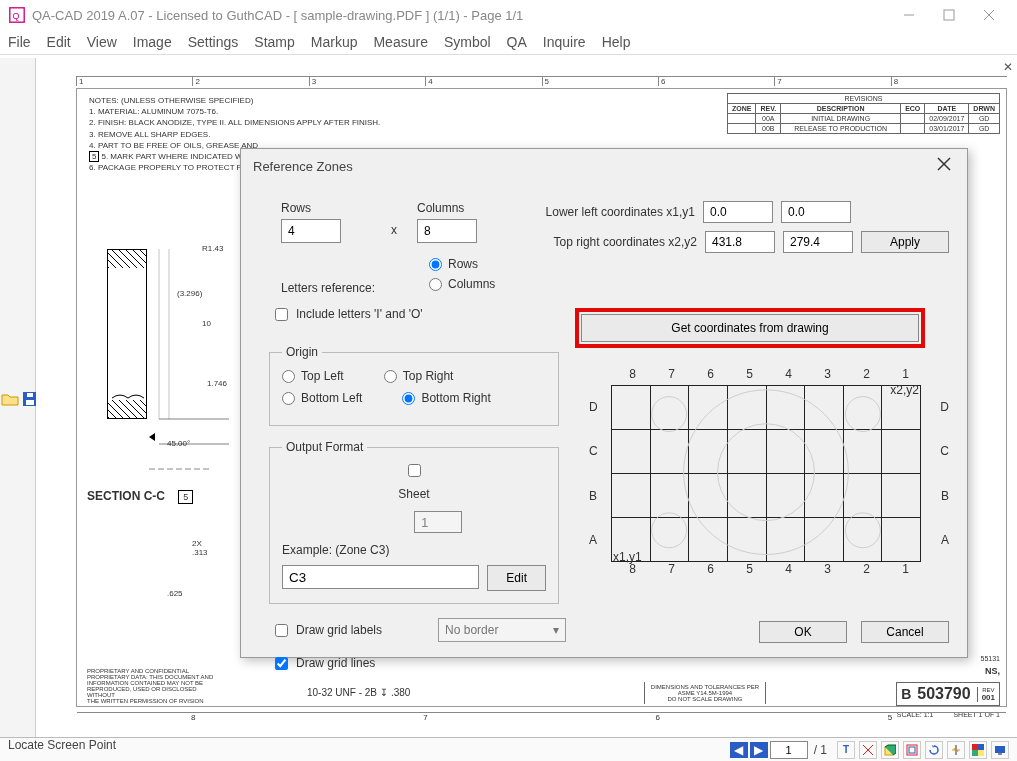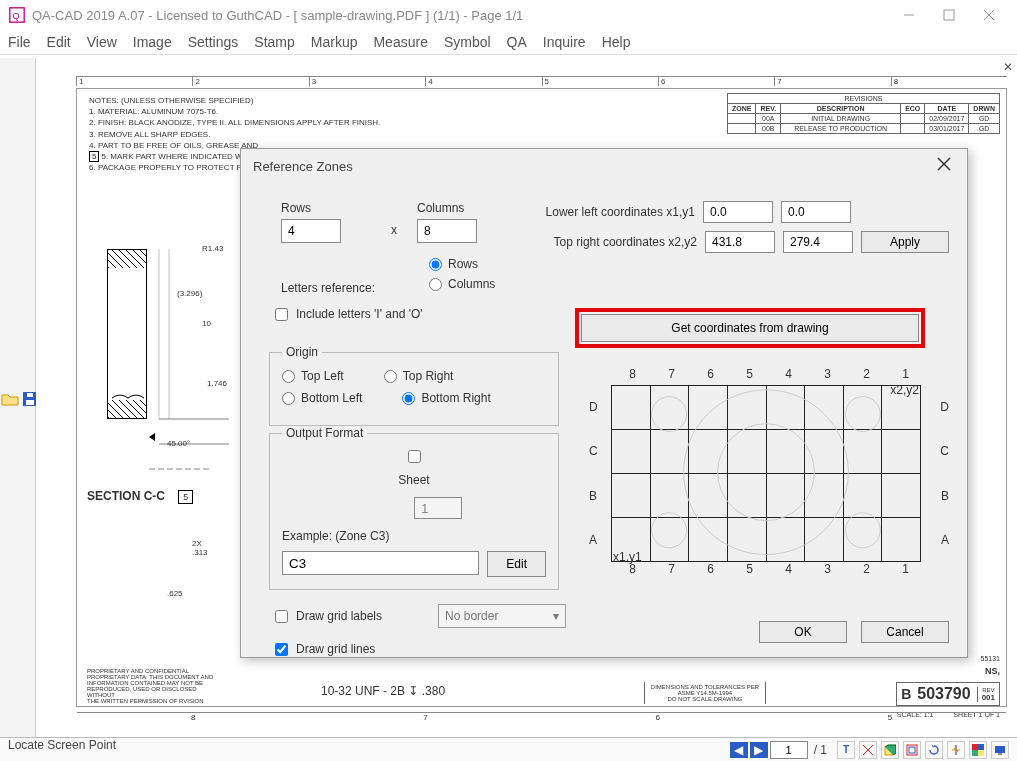--- a/index.html
+++ b/index.html
@@ -77,21 +77,21 @@
   .letters .row { display: flex; align-items: center; gap: 8px; margin-top: 12px; margin-left: -6px; }
 
   .highlight-btn-wrap { position: absolute; left: 334px; top: 125px; width: 350px; height: 40px; border: 4px solid #e30808; display: flex; align-items: center; justify-content: center; padding: 2px; }
   .highlight-btn { width: 100%; height: 28px; border: 1px solid #888; background: #eaeaea; font-size: 12px; }
 
   .fieldset { border: 1px solid #bbb; padding: 10px 12px 12px; margin-top: 22px; margin-left: 10px; width: 290px; font-size: 12px; }
   .fieldset legend { padding: 0 4px; color: #333; }
   .fieldset .fr { display: flex; gap: 40px; margin-bottom: 8px; }
   .fieldset label { display: flex; align-items: center; gap: 6px; }
 
-  .of-fieldset { border: 1px solid #bbb; padding: 10px 12px 12px; margin-left: 10px; width: 290px; font-size: 12px; }
+  .of-fieldset { border: 1px solid #bbb; padding: 10px 12px 12px; margin-top: 14px; margin-left: 10px; width: 290px; font-size: 12px; }
   .of-fieldset legend { padding: 0 4px; }
   .of-row { display: flex; align-items: center; gap: 10px; margin-bottom: 10px; flex-direction: column; }
   .of-row input.num { width: 48px; height: 22px; border: 1px solid #888; background: #f4f4f4; color: #888; padding: 2px 6px; }
   .of-ex { margin-bottom: 8px; }
   .of-inp { display: flex; gap: 8px; }
   .of-inp input { flex: 1; height: 24px; border: 1px solid #888; padding: 2px 6px; background: #fff; }
 
   .opt-row { display: flex; align-items: center; gap: 8px; margin-left: 16px; margin-top: 14px; font-size: 12px; }
   .combo { height: 24px; border: 1px solid #999; background: #f4f4f4; padding: 2px 6px; font-size: 12px; width: 128px; display: flex; align-items: center; justify-content: space-between; color: #777; margin-left: 48px; }
 
@@ -386,21 +386,21 @@
           <path d="M0 188 l6 -4 v8 z" fill="#000"></path>
           <line x1="0" y1="220" x2="60" y2="220" stroke="#888" stroke-dasharray="6 3"></line>
         </svg>
       </div>
 
       <div class="sectlabel">
         <span>SECTION C-C</span>
         <span style="border:1px solid #000;padding:1px 4px;margin-left:10px;font-weight:normal;font-size:9px">5</span>
       </div>
 
-      <div style="position:absolute;left:244px;bottom:8px;font-size:12px">10-32 UNF - 2B ↧ .380</div>
+      <div style="position:absolute;left:230px;bottom:8px;font-size:10px">10-32 UNF - 2B ↧ .380</div>
 
       <div class="btm-note" style="white-space:pre-line">PROPRIETARY AND CONFIDENTIAL
 PROPRIETARY DATA: THIS DOCUMENT AND
 INFORMATION CONTAINED MAY NOT BE
 REPRODUCED, USED OR DISCLOSED WITHOUT
 THE WRITTEN PERMISSION OF RVISION</div>
 
       <div style="position:absolute;right:240px;bottom:2px;font-size:6px;text-align:center;white-space:pre-line;border-left:1px solid #666;border-right:1px solid #666;padding:2px 6px">DIMENSIONS AND TOLERANCES PER
 ASME Y14.5M-1994
 DO  NOT  SCALE  DRAWING</div>

